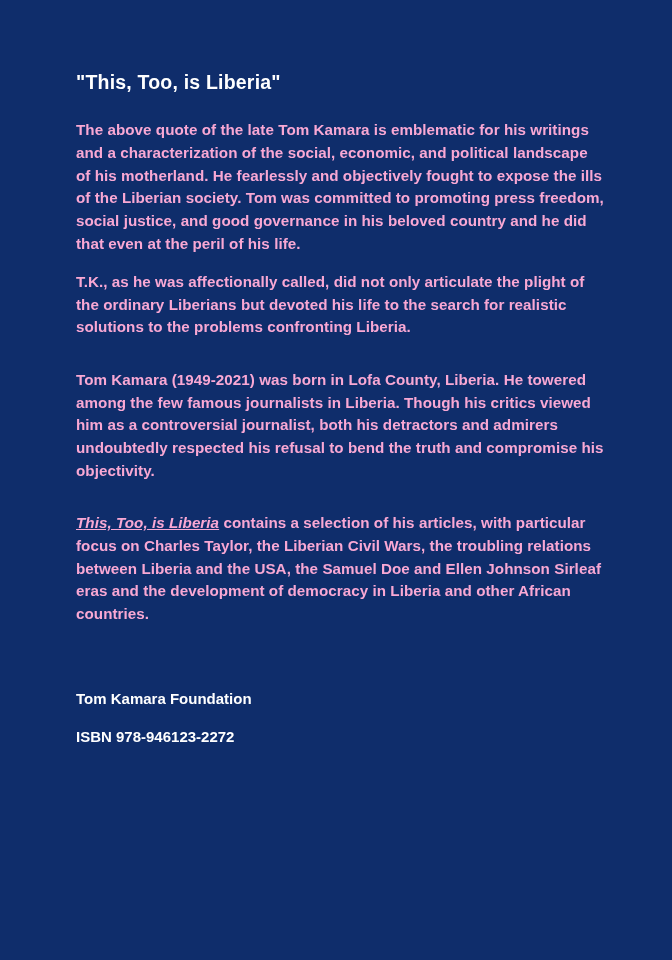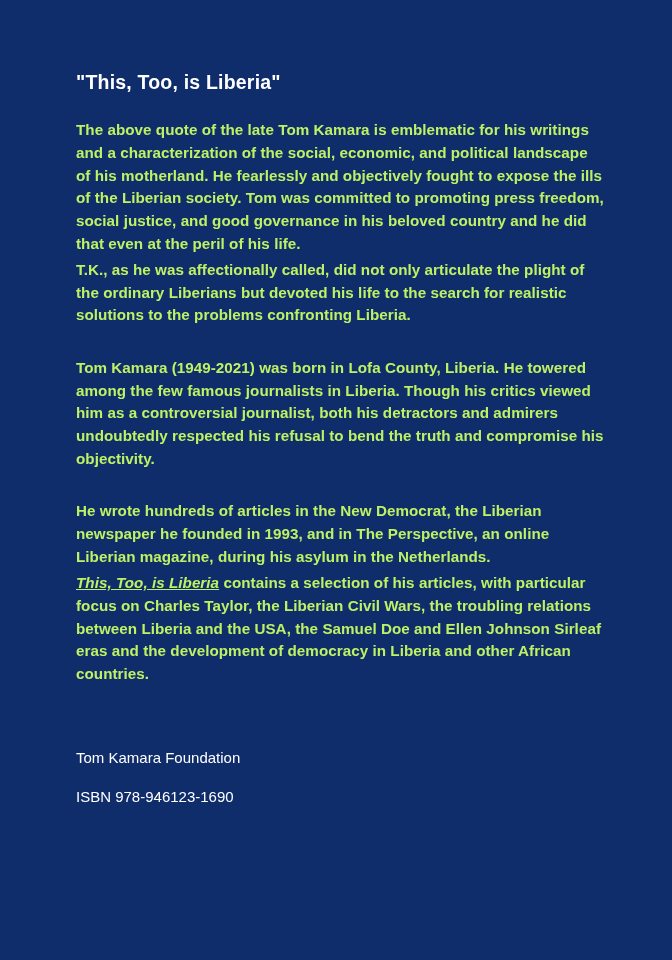--- a/index.html
+++ b/index.html
@@ -28,44 +28,44 @@
   }
   .book-title {
     color: #ffffff;
     font-size: 19.5px;
     font-weight: bold;
     letter-spacing: 0.2px;
     margin: 0 0 24px 0;
     line-height: 1.3;
   }
   .para {
-    color: #bef264;
+    color: #f9a8d4;
     font-size: 15.2px;
     font-weight: bold;
     line-height: 1.49;
     margin: 0;
     letter-spacing: 0.05px;
   }
   .para + .para {
-    margin-top: 4px;
+    margin-top: 16px;
   }
   .block-gap {
     height: 30px;
   }
   .block-gap-large {
     height: 62px;
   }
   .italic {
     font-style: italic;
     text-decoration: underline;
   }
   .footer-line {
     color: #ffffff;
     font-size: 15px;
-    font-weight: normal;
+    font-weight: bold;
     line-height: 1.5;
     margin: 0;
   }
   .footer-gap {
     height: 16px;
   }
 </style>
 </head>
 <body>
 
@@ -77,26 +77,25 @@
     <p class="para">The above quote of the late Tom Kamara is emblematic for his writings and a characterization of the social, economic, and political landscape of his motherland. He fearlessly and objectively fought to expose the ills of the Liberian society. Tom was committed to promoting press freedom, social justice, and good governance in his beloved country and he did that even at the peril of his life.</p>
 
     <p class="para">T.K., as he was affectionally called, did not only articulate the plight of the ordinary Liberians but devoted his life to the search for realistic solutions to the problems confronting Liberia.</p>
 
     <div class="block-gap"></div>
 
     <p class="para">Tom Kamara (1949-2021) was born in Lofa County, Liberia. He towered among the few famous journalists in Liberia. Though his critics viewed him as a controversial journalist, both his detractors and admirers undoubtedly respected his refusal to bend the truth and compromise his objectivity.</p>
 
     <div class="block-gap"></div>
 
-    <p class="para">He wrote hundreds of articles in the New Democrat, the Liberian newspaper he founded in 1993, and in The Perspective, an online Liberian magazine, during his asylum in the Netherlands.</p>
 
     <p class="para"><span class="italic">This, Too, is Liberia</span><span> contains a selection of his articles, with particular focus on Charles Taylor, the Liberian Civil Wars, the troubling relations between Liberia and the USA, the Samuel Doe and Ellen Johnson Sirleaf eras and the development of democracy in Liberia and other African countries.</span></p>
 
     <div class="block-gap-large"></div>
 
     <p class="footer-line">Tom Kamara Foundation</p>
 
     <div class="footer-gap"></div>
 
-    <p class="footer-line">ISBN 978-946123-1690</p>
+    <p class="footer-line">ISBN 978-946123-2272</p>
 
   </div>
 </div>
 
 </body></html>

